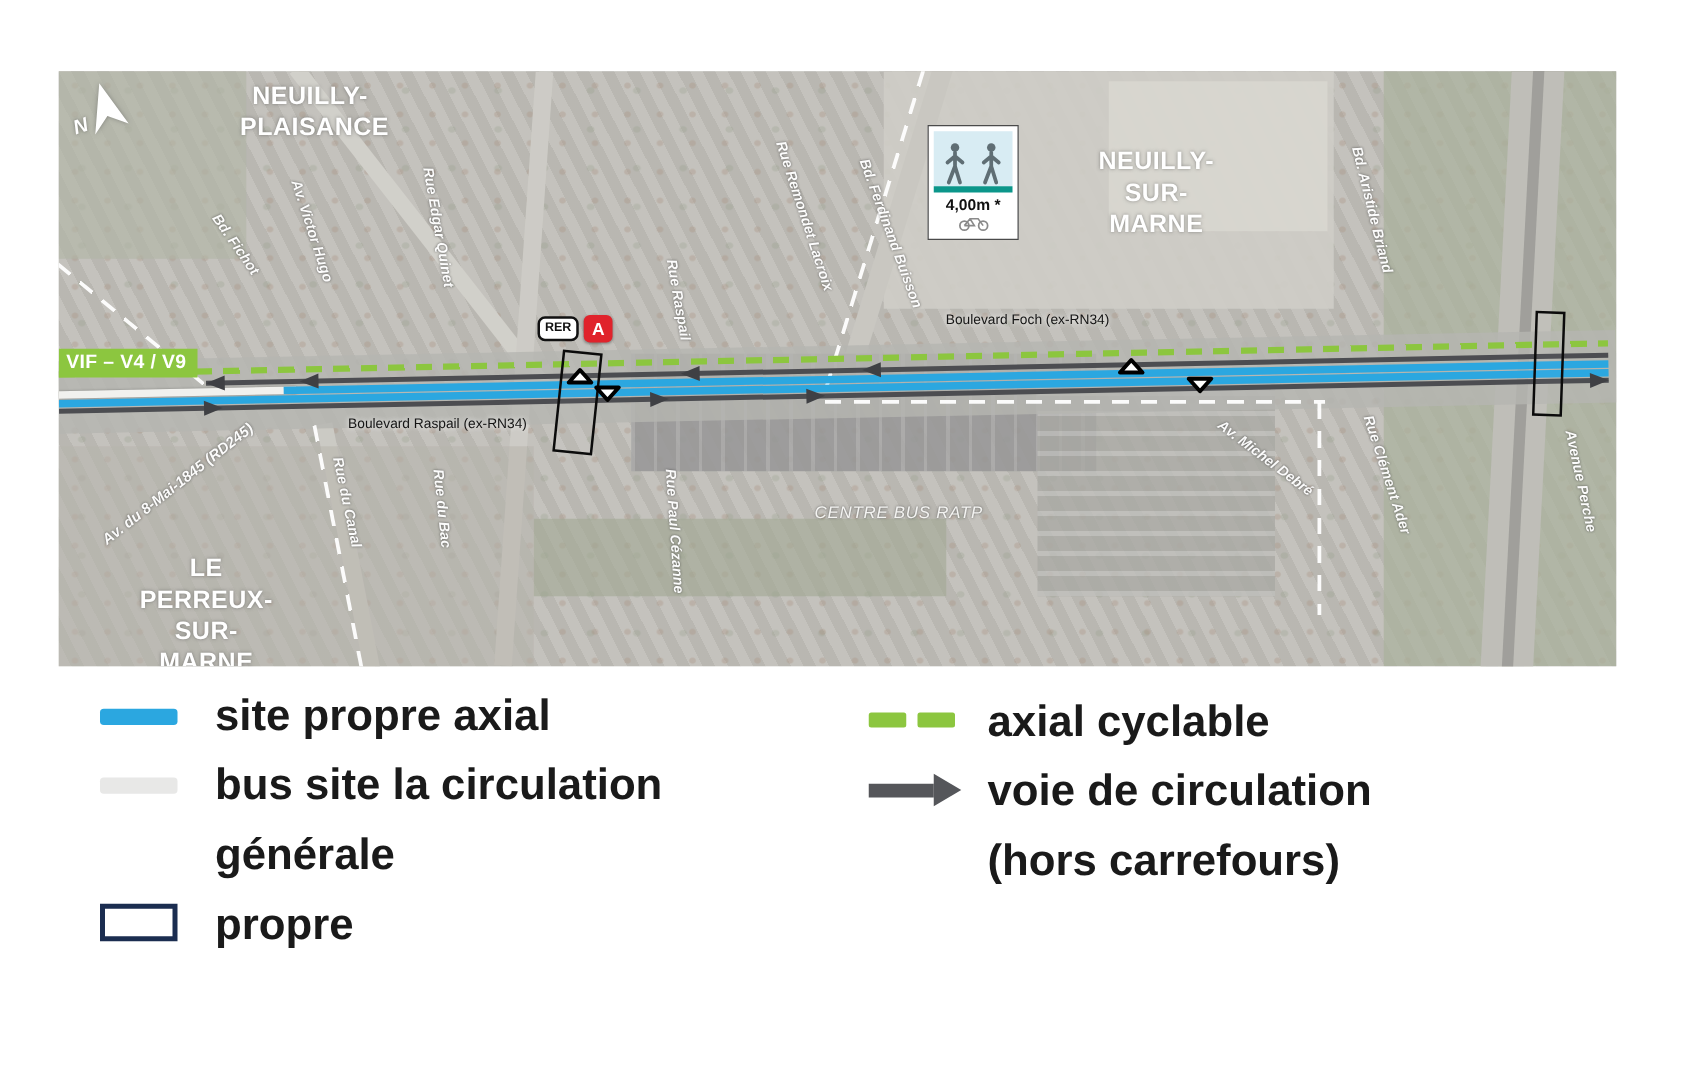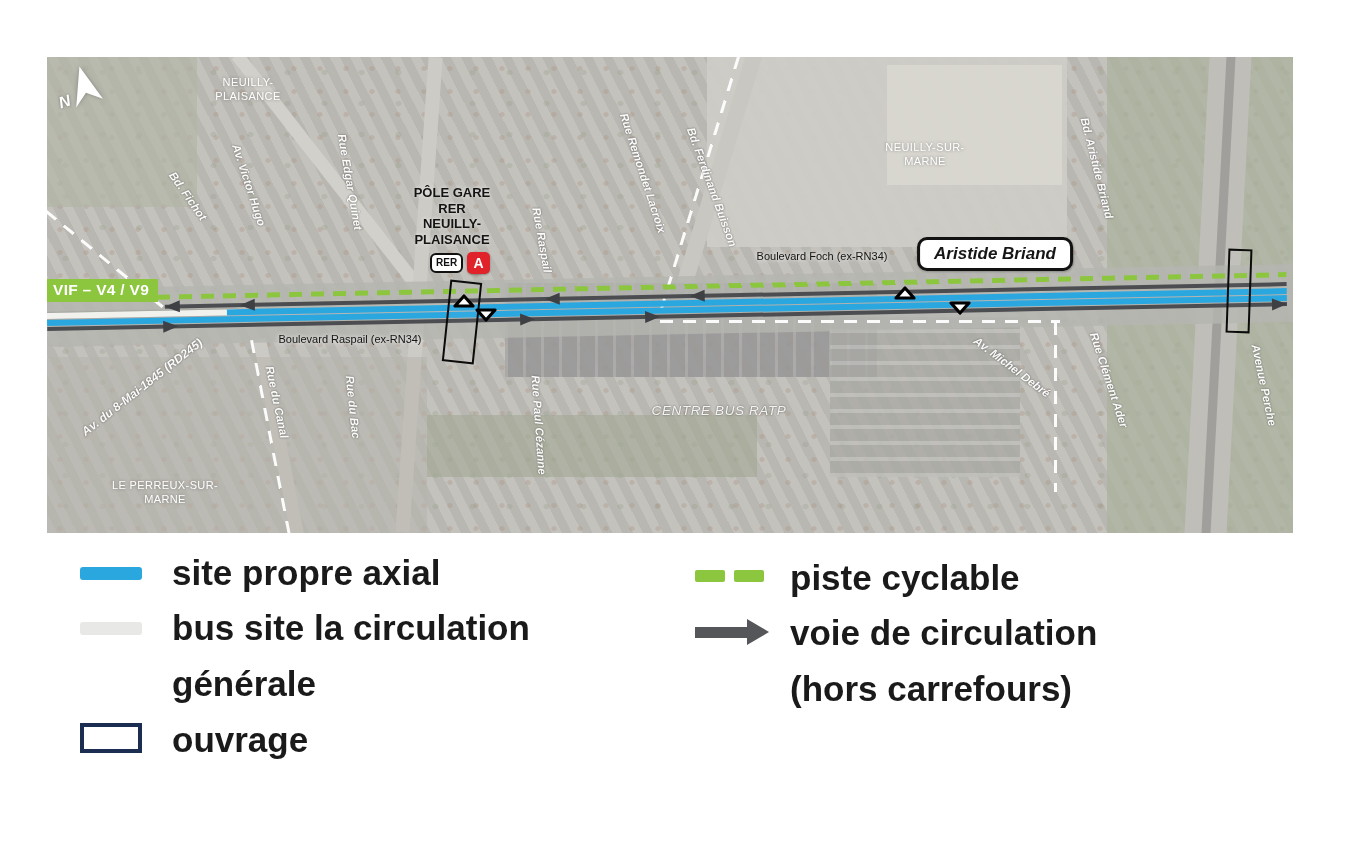--- a/index.html
+++ b/index.html
@@ -37,21 +37,21 @@
   .ah-l{top:6px;border-right:15px solid #3f4044;}
   .ah-r{top:26px;border-left:15px solid #3f4044;}
 
   
   .ouvrage{position:absolute;border:2.5px solid #0b0b0b;z-index:15;background:rgba(255,255,255,.03);}
 
   
   .stopmk{position:absolute;z-index:18;}
 
   
-  .city{position:absolute;color:#fff;font-weight:normal;font-size:11px;line-height:1.25;text-align:center;
+  .city{position:absolute;color:#fff;font-weight:bold;font-size:20px;line-height:1.25;text-align:center;
     letter-spacing:.4px;text-shadow:0 0 3px rgba(70,70,70,.55);z-index:20;transform:translate(-50%,-50%);}
   .street{position:absolute;color:#fff;font-style:italic;font-weight:600;font-size:11.5px;white-space:nowrap;
     opacity:.95;text-shadow:0 0 2px rgba(60,60,60,.9);z-index:20;}
   .blvd{position:absolute;color:#141414;font-weight:normal;font-size:11px;white-space:nowrap;z-index:20;
     text-shadow:0 0 4px rgba(255,255,255,.7),0 0 6px rgba(255,255,255,.5);transform:translate(-50%,-50%);}
   .stationtitle{position:absolute;color:#141414;font-weight:bold;font-size:13px;line-height:1.2;width:86px;
     text-align:center;z-index:20;transform:translate(-50%,-50%);text-shadow:0 0 4px rgba(255,255,255,.7);}
   .mapbox{position:absolute;background:#fff;border:3.5px solid #121212;border-radius:10px;color:#161616;
     font-weight:bold;font-style:italic;text-align:center;z-index:22;transform:translate(-50%,-50%);
     box-shadow:0 1px 2px rgba(0,0,0,.25);}
@@ -161,27 +161,44 @@
 
   <div class="north">
     <svg width="52" height="50" viewBox="0 0 52 50" style="filter:drop-shadow(0 0 2px rgba(80,80,80,.5));">
       <polygon points="27,3 42,40 27,30 14,42" fill="#fff" transform="rotate(-14 27 22)"></polygon>
     </svg>
     <span class="nletter">N</span>
   </div>
 
   <div class="vif">VIF – V4 / V9</div>
 
+  <div class="cyclebox">
+    <div class="cyclesky">
+      <svg width="22" height="36" viewBox="0 0 22 36">
+        <circle cx="11" cy="5" r="3.4" fill="#5f6e74"></circle>
+        <path d="M11 9 L11 20 M11 12 L5 17 M11 12 L17 17 M11 20 L6 33 M11 20 L15 33" stroke="#5f6e74" stroke-width="3" stroke-linecap="round" fill="none"></path>
+      </svg>
+      <svg width="22" height="36" viewBox="0 0 22 36">
+        <circle cx="11" cy="5" r="3.4" fill="#5f6e74"></circle>
+        <path d="M11 9 L11 20 M11 12 L5 17 M11 12 L17 17 M11 20 L6 33 M11 20 L15 33" stroke="#5f6e74" stroke-width="3" stroke-linecap="round" fill="none"></path>
+      </svg>
+    </div>
+    <div class="tealbar"></div>
+    <div class="cyclelabel">4,00m *</div>
+    <svg class="bikeglyph" width="26" height="13" viewBox="0 0 26 13">
+      <circle cx="5.5" cy="8.5" r="3.6" fill="none" stroke="#8a8a8a" stroke-width="1.4"></circle>
+      <circle cx="20.5" cy="8.5" r="3.6" fill="none" stroke="#8a8a8a" stroke-width="1.4"></circle>
+      <path d="M5.5 8.5 L10 3 L16.5 3 L20.5 8.5 M10 3 L13.5 8.5 L5.5 8.5" fill="none" stroke="#8a8a8a" stroke-width="1.3"></path>
+    </svg>
+  </div>
 
   <div class="city" style="left:201px;top:33px;width:112px;">NEUILLY-PLAISANCE</div>
   <div class="city" style="left:878px;top:98px;width:116px;">NEUILLY-SUR-MARNE</div>
   <div class="city" style="left:118px;top:436px;width:112px;">LE PERREUX-SUR-MARNE</div>
 
-  <div class="stationtitle" style="left:405px;top:159px;">PÔLE GARE RER NEUILLY-PLAISANCE</div>
-  <div class="mapbox" style="left:948px;top:197px;font-size:17px;padding:4px 14px;white-space:nowrap;">Aristide Briand</div>
 
   <div class="blvd" style="left:775px;top:199px;">Boulevard Foch (ex-RN34)</div>
   <div class="blvd" style="left:303px;top:282px;">Boulevard Raspail (ex-RN34)</div>
 
   <div class="centrebus" style="left:672px;top:353px;">CENTRE BUS RATP</div>
 
   <div class="street" style="left:141px;top:139px;transform:translate(-50%,-50%) rotate(55deg);">Bd. Fichot</div>
   <div class="street" style="left:202px;top:128px;transform:translate(-50%,-50%) rotate(72deg);">Av. Victor Hugo</div>
   <div class="street" style="left:303px;top:125px;transform:translate(-50%,-50%) rotate(80deg);">Rue Edgar Quinet</div>
   <div class="street" style="left:495px;top:183px;transform:translate(-50%,-50%) rotate(80deg);">Rue Raspail</div>
@@ -198,24 +215,24 @@
 </div>
 
 <div>
 
   <div class="sw sw-blue"></div>
   <div class="sw sw-gray"></div>
   <div class="sw sw-rect"></div>
 
   <div class="lgtext" style="left:172px;top:545px;">site propre axial</div>
   <div class="lgtext" style="left:172px;top:600px;width:445px;">bus site la circulation générale</div>
-  <div class="lgtext" style="left:172px;top:712px;">ouvrage</div>
+  <div class="lgtext" style="left:172px;top:712px;">propre</div>
 
   <div class="sw sw-green">
       <span></span>
       <span></span>
     </div>
   <div class="sw sw-arrow-shaft"></div>
   <div class="sw sw-arrow-head"></div>
 
-  <div class="lgtext" style="left:790px;top:550px;">piste cyclable</div>
+  <div class="lgtext" style="left:790px;top:550px;">axial cyclable</div>
   <div class="lgtext" style="left:790px;top:605px;width:375px;">voie de circulation (hors carrefours)</div>
 </div>
 
 </body></html>

